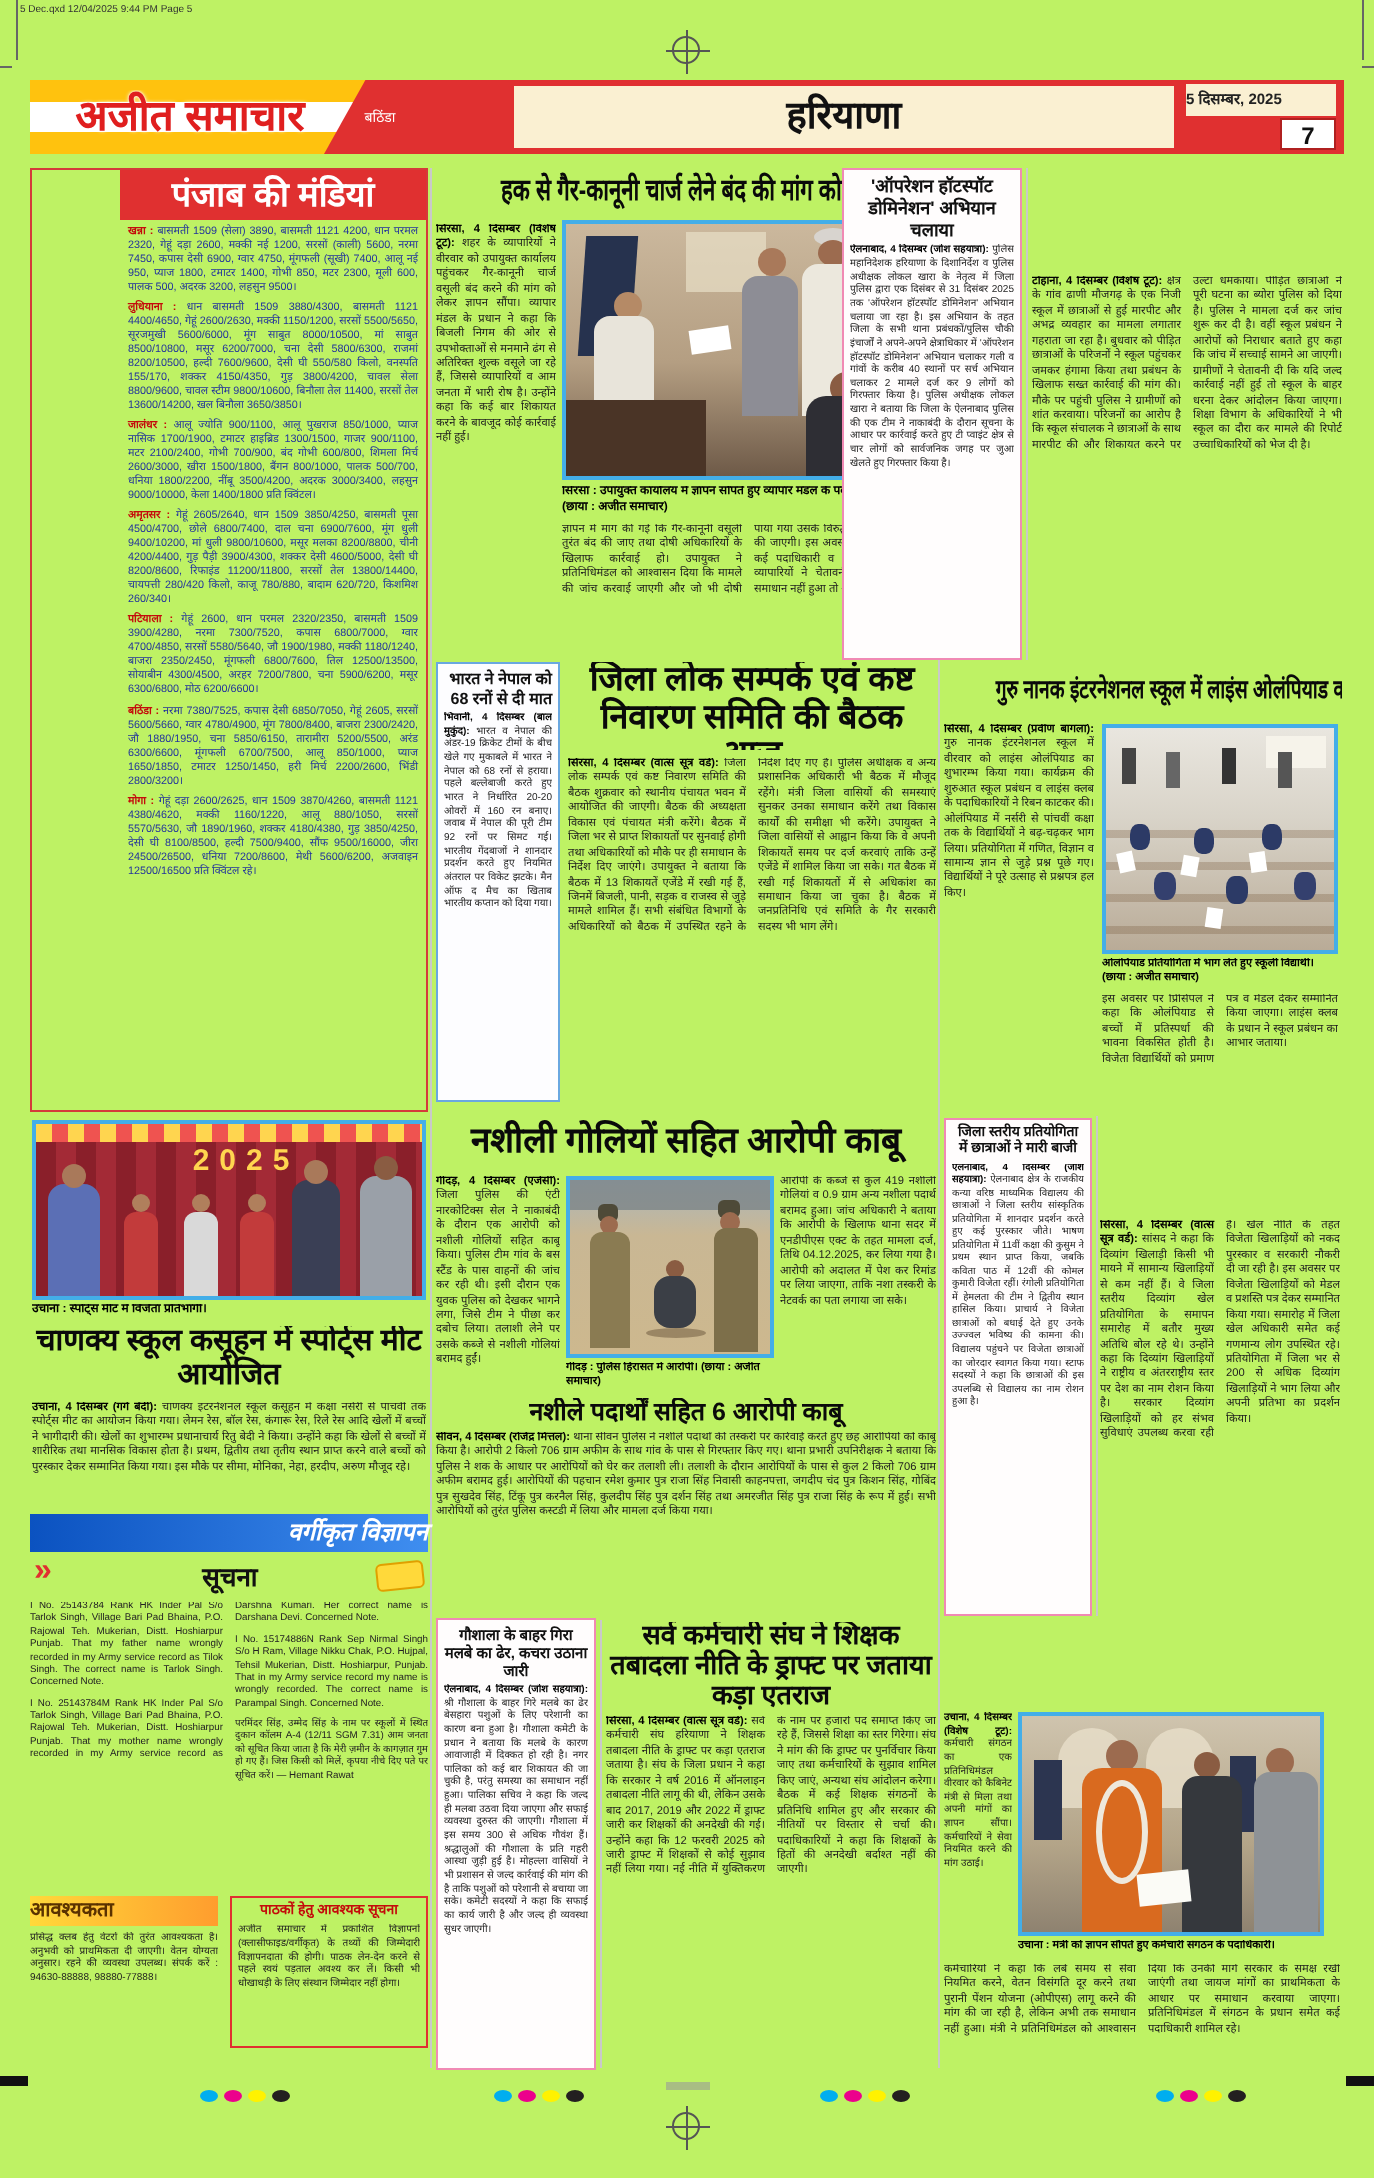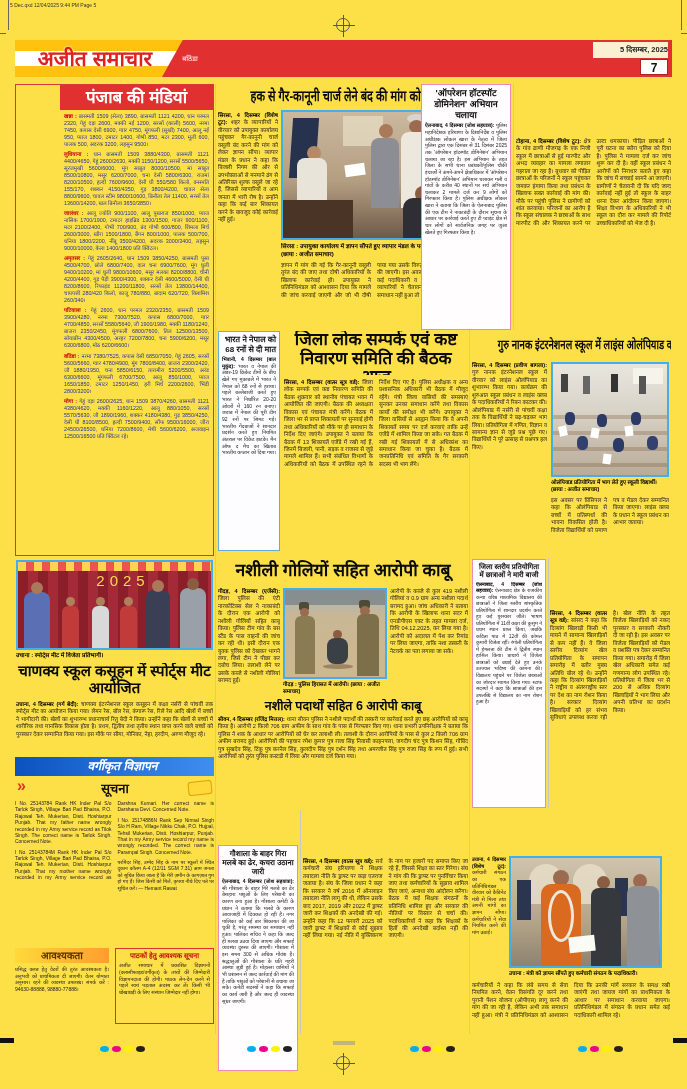--- a/index.html
+++ b/index.html
@@ -1,16 +1,16 @@
 <!DOCTYPE html>
 <html><head>
 <meta charset="utf-8">
 <style>
   html,body{margin:0;padding:0;background:#e8e8e8;}
-  #page{position:relative;width:687px;height:1089px;background:#fde047;margin:0 auto;
+  #page{position:relative;width:687px;height:1089px;background:#bef264;margin:0 auto;
         font-family:"Liberation Sans","DejaVu Sans",sans-serif;overflow:hidden;}
   .abs{position:absolute;}
   .hl{font-weight:bold;color:#0a0a0a;text-align:center;line-height:1.1;overflow:hidden;}
   .squeeze{display:inline-block;transform:scaleX(.74);transform-origin:50% 50%;white-space:nowrap;width:100%;}
   .body{font-size:5.6px;line-height:1.33;text-align:justify;color:#1d1d1d;overflow:hidden;}
   .body b{color:#000;}
   .cols2{column-count:2;column-gap:6px;}
   .cap{font-weight:bold;font-size:6px;line-height:1.25;color:#000;overflow:hidden;}
   .pinkbox{border:1px solid #f08ab4;background:#fffdfd;padding:3px;box-sizing:border-box;overflow:hidden;}
   .pinkbox .ttl{font-weight:bold;text-align:center;color:#111;line-height:1.2;margin-bottom:2px;}
@@ -39,21 +39,24 @@
   <div class="abs" style="left:681px;top:33px;width:6px;height:1px;background:#666;"></div>
   <div class="abs cross" style="left:336px;top:18px;"></div>
 
   <div class="abs" style="left:15px;top:40px;width:657px;height:37px;background:#e03030;">
     <div class="abs" style="left:0;top:0;width:192px;height:37px;background:#ffc20e;">
       <div class="abs" style="left:0;top:11px;width:192px;height:15px;background:#fff;"></div>
       <div class="abs" style="left:6px;top:5px;width:148px;height:28px;font-size:21px;font-weight:bold;color:#e01f1f;text-align:center;line-height:28px;text-shadow:0 0 1px #fff,0 0 2px #fff;white-space:nowrap;overflow:hidden;">अजीत समाचार</div>
       <div class="abs" style="right:-1px;top:0;width:46px;height:37px;background:#e03030;clip-path:polygon(45% 0,100% 0,100% 100%,0 100%);"></div>
       <div class="abs" style="right:2px;top:14px;width:30px;font-size:7px;color:#fff;text-align:center;">बठिंडा</div>
     </div>
-    <div class="abs" style="left:578px;top:2px;width:75px;height:16px;background:#faf0d2;font-size:7.5px;font-weight:bold;color:#222;text-align:right;line-height:16px;">5 दिसम्बर, 2025</div>
+    <div class="abs" style="left:242px;top:3px;width:330px;height:31px;background:#faf0d2;">
+      <div style="font-size:19px;font-weight:bold;color:#111;text-align:center;line-height:31px;">हरियाणा</div>
+    </div>
+    <div class="abs" style="left:578px;top:2px;width:75px;height:16px;background:#faf0d2;font-size:7.5px;font-weight:bold;color:#222;text-align:left;line-height:16px;">5 दिसम्बर, 2025</div>
     <div class="abs" style="left:625px;top:19px;width:28px;height:16px;background:#fff;border:1px solid #b02020;font-size:12px;font-weight:bold;color:#111;text-align:center;line-height:16px;box-sizing:border-box;">7</div>
   </div>
 
   <div class="abs vline" style="left:215px;top:84px;height:950px;"></div>
   <div class="abs vline" style="left:469px;top:84px;height:950px;"></div>
   <div class="abs vline" style="left:513px;top:84px;height:246px;"></div>
   <div class="abs vline" style="left:548px;top:558px;height:250px;"></div>
   <div class="abs vline" style="left:300px;top:810px;height:224px;"></div>
 
   <div class="abs" style="left:15px;top:84px;width:199px;height:472px;border:1px solid #d43a3a;box-sizing:border-box;overflow:hidden;padding-left:44px;">
@@ -64,51 +67,51 @@
       <p class="mandi-p"><b>जालंधर :</b> <span>आलू ज्योति 900/1100, आलू पुखराज 850/1000, प्याज नासिक 1700/1900, टमाटर हाइब्रिड 1300/1500, गाजर 900/1100, मटर 2100/2400, गोभी 700/900, बंद गोभी 600/800, शिमला मिर्च 2600/3000, खीरा 1500/1800, बैंगन 800/1000, पालक 500/700, धनिया 1800/2200, नींबू 3500/4200, अदरक 3000/3400, लहसुन 9000/10000, केला 1400/1800 प्रति क्विंटल।</span></p>
       <p class="mandi-p"><b>अमृतसर :</b> <span>गेहूं 2605/2640, धान 1509 3850/4250, बासमती पूसा 4500/4700, छोले 6800/7400, दाल चना 6900/7600, मूंग धुली 9400/10200, मां धुली 9800/10600, मसूर मलका 8200/8800, चीनी 4200/4400, गुड़ पैड़ी 3900/4300, शक्कर देसी 4600/5000, देसी घी 8200/8600, रिफाइंड 11200/11800, सरसों तेल 13800/14400, चायपत्ती 280/420 किलो, काजू 780/880, बादाम 620/720, किशमिश 260/340।</span></p>
       <p class="mandi-p"><b>पटियाला :</b> <span>गेहूं 2600, धान परमल 2320/2350, बासमती 1509 3900/4280, नरमा 7300/7520, कपास 6800/7000, ग्वार 4700/4850, सरसों 5580/5640, जौ 1900/1980, मक्की 1180/1240, बाजरा 2350/2450, मूंगफली 6800/7600, तिल 12500/13500, सोयाबीन 4300/4500, अरहर 7200/7800, चना 5900/6200, मसूर 6300/6800, मोठ 6200/6600।</span></p>
       <p class="mandi-p"><b>बठिंडा :</b> <span>नरमा 7380/7525, कपास देसी 6850/7050, गेहूं 2605, सरसों 5600/5660, ग्वार 4780/4900, मूंग 7800/8400, बाजरा 2300/2420, जौ 1880/1950, चना 5850/6150, तारामीरा 5200/5500, अरंड 6300/6600, मूंगफली 6700/7500, आलू 850/1000, प्याज 1650/1850, टमाटर 1250/1450, हरी मिर्च 2200/2600, भिंडी 2800/3200।</span></p>
       <p class="mandi-p"><b>मोगा :</b> <span>गेहूं दड़ा 2600/2625, धान 1509 3870/4260, बासमती 1121 4380/4620, मक्की 1160/1220, आलू 880/1050, सरसों 5570/5630, जौ 1890/1960, शक्कर 4180/4380, गुड़ 3850/4250, देसी घी 8100/8500, हल्दी 7500/9400, सौंफ 9500/16000, जीरा 24500/26500, धनिया 7200/8600, मेथी 5600/6200, अजवाइन 12500/16500 प्रति क्विंटल रहे।</span></p>
     </div>
   </div>
 
   <div class="abs photo" style="left:16px;top:560px;width:197px;height:90px;background:repeating-linear-gradient(90deg,#8a1f2a 0 10px,#a32a36 10px 20px);">
     <div class="fig" style="left:0;top:0;width:100%;height:9px;background:repeating-linear-gradient(90deg,#ffd54f 0 8px,#ef5350 8px 16px);"></div>
-    <div class="fig" style="left:60px;top:10px;width:90px;font-size:15px;font-weight:normal;color:#ffd54f;letter-spacing:5px;text-align:center;">2025</div>
+    <div class="fig" style="left:60px;top:10px;width:90px;font-size:15px;font-weight:bold;color:#ffd54f;letter-spacing:5px;text-align:center;">2025</div>
     <div class="fig" style="left:6px;top:30px;width:26px;height:58px;background:#5b6fb5;border-radius:8px 8px 0 0;"></div>
     <div class="fig" style="left:13px;top:20px;width:12px;height:12px;background:#a9795a;border-radius:50%;"></div>
     <div class="fig" style="left:44px;top:44px;width:17px;height:44px;background:#c23b3b;border-radius:6px 6px 0 0;"></div>
     <div class="fig" style="left:48px;top:35px;width:9px;height:9px;background:#b07f5c;border-radius:50%;"></div>
     <div class="fig" style="left:74px;top:44px;width:17px;height:44px;background:#d9d9d9;border-radius:6px 6px 0 0;"></div>
     <div class="fig" style="left:78px;top:35px;width:9px;height:9px;background:#b07f5c;border-radius:50%;"></div>
     <div class="fig" style="left:102px;top:44px;width:17px;height:44px;background:#c23b3b;border-radius:6px 6px 0 0;"></div>
     <div class="fig" style="left:106px;top:35px;width:9px;height:9px;background:#b07f5c;border-radius:50%;"></div>
     <div class="fig" style="left:128px;top:28px;width:24px;height:60px;background:#3a3f55;border-radius:8px 8px 0 0;"></div>
     <div class="fig" style="left:134px;top:18px;width:12px;height:12px;background:#a9795a;border-radius:50%;"></div>
     <div class="fig" style="left:162px;top:26px;width:26px;height:62px;background:#9aa0a8;border-radius:8px 8px 0 0;"></div>
     <div class="fig" style="left:169px;top:16px;width:12px;height:12px;background:#8a5c42;border-radius:50%;"></div>
   </div>
   <div class="abs cap" style="left:16px;top:652px;width:197px;height:9px;">उचाना : स्पोर्ट्स मीट में विजेता प्रतिभागी।</div>
   <div class="abs hl" style="left:16px;top:663px;width:197px;height:36px;font-size:15px;">चाणक्य स्कूल कसूहन में स्पोर्ट्स मीट आयोजित</div>
   <p class="abs body" style="left:16px;top:701px;width:197px;height:52px;margin:0;"><b>उचाना, 4 दिसम्बर (गर्ग बेदी):</b> <span>चाणक्य इंटरनेशनल स्कूल कसूहन में कक्षा नर्सरी से पांचवीं तक स्पोर्ट्स मीट का आयोजन किया गया। लेमन रेस, बॉल रेस, कंगारू रेस, रिले रेस आदि खेलों में बच्चों ने भागीदारी की। खेलों का शुभारम्भ प्रधानाचार्य रितु बेदी ने किया। उन्होंने कहा कि खेलों से बच्चों में शारीरिक तथा मानसिक विकास होता है। प्रथम, द्वितीय तथा तृतीय स्थान प्राप्त करने वाले बच्चों को पुरस्कार देकर सम्मानित किया गया। इस मौके पर सीमा, मोनिका, नेहा, हरदीप, अरुण मौजूद रहे।</span></p>
 
-  <div class="abs" style="left:15px;top:757px;width:199px;height:19px;background:linear-gradient(90deg,#0b52c0,#3f8ef0);color:#fff;font-weight:bold;font-style:italic;font-size:12px;text-align:center;line-height:19px;padding-left:16px;box-sizing:border-box;">वर्गीकृत विज्ञापन</div>
+  <div class="abs" style="left:15px;top:757px;width:199px;height:19px;background:linear-gradient(90deg,#0b52c0,#3f8ef0);color:#fff;font-weight:bold;font-style:italic;font-size:12px;text-align:right;line-height:19px;padding-left:16px;box-sizing:border-box;">वर्गीकृत विज्ञापन</div>
   <div class="abs" style="left:15px;top:779px;width:199px;height:20px;">
     <span class="abs" style="left:2px;top:-2px;font-size:16px;font-weight:bold;color:#e03030;">»</span>
     <div class="abs" style="left:40px;top:0;width:120px;font-size:13px;font-weight:bold;color:#111;text-align:center;">सूचना</div>
     <span class="abs" style="right:2px;top:2px;width:22px;height:12px;background:#ffd93a;border:1px solid #e0a000;border-radius:3px;transform:rotate(-6deg);"></span>
   </div>
   <div class="abs clsf cols2" style="left:15px;top:801px;width:199px;height:142px;overflow:hidden;">
     <p>I No. 25143784 Rank HK Inder Pal S/o Tarlok Singh, Village Bari Pad Bhaina, P.O. Rajowal Teh. Mukerian, Distt. Hoshiarpur Punjab. That my father name wrongly recorded in my Army service record as Tilok Singh. The correct name is Tarlok Singh. Concerned Note.</p>
     <p>I No. 25143784M Rank HK Inder Pal S/o Tarlok Singh, Village Bari Pad Bhaina, P.O. Rajowal Teh. Mukerian, Distt. Hoshiarpur Punjab. That my mother name wrongly recorded in my Army service record as Darshna Kumari. Her correct name is Darshana Devi. Concerned Note.</p>
     <p>I No. 15174886N Rank Sep Nirmal Singh S/o H Ram, Village Nikku Chak, P.O. Hujpal, Tehsil Mukerian, Distt. Hoshiarpur, Punjab. That in my Army service record my name is wrongly recorded. The correct name is Parampal Singh. Concerned Note.</p>
     <p>परमिंदर सिंह, उम्मेद सिंह के नाम पर स्कूलों में स्थित दुकान कॉलम A-4 (12/11 SGM 7.31) आम जनता को सूचित किया जाता है कि मेरी ज़मीन के कागज़ात गुम हो गए हैं। जिस किसी को मिलें, कृपया नीचे दिए पते पर सूचित करें। — Hemant Rawat</p>
   </div>
-  <div class="abs" style="left:15px;top:948px;width:94px;height:15px;background:linear-gradient(90deg,#ffd93a,#ff9d2e);font-size:10px;font-weight:bold;color:#5a3200;text-align:center;line-height:15px;">आवश्यकता</div>
+  <div class="abs" style="left:15px;top:948px;width:94px;height:15px;background:linear-gradient(90deg,#ffd93a,#ff9d2e);font-size:10px;font-weight:bold;color:#5a3200;text-align:left;line-height:15px;">आवश्यकता</div>
   <div class="abs body" style="left:15px;top:966px;width:94px;height:62px;font-size:5px;">प्रसिद्ध क्लब हेतु वेटरों की तुरंत आवश्यकता है। अनुभवी को प्राथमिकता दी जाएगी। वेतन योग्यता अनुसार। रहने की व्यवस्था उपलब्ध। संपर्क करें : 94630-88888, 98880-77888।</div>
   <div class="abs" style="left:115px;top:948px;width:99px;height:76px;border:1px solid #e03030;box-sizing:border-box;padding:3px;overflow:hidden;">
     <div style="font-size:7px;font-weight:bold;color:#c40b0b;text-align:center;line-height:1.2;margin-bottom:2px;">पाठकों हेतु आवश्यक सूचना</div>
     <div class="body" style="font-size:5px;">अजीत समाचार में प्रकाशित विज्ञापनों (क्लासीफाइड/वर्गीकृत) के तथ्यों की जिम्मेदारी विज्ञापनदाता की होगी। पाठक लेन-देन करने से पहले स्वयं पड़ताल अवश्य कर लें। किसी भी धोखाधड़ी के लिए संस्थान जिम्मेदार नहीं होगा।</div>
   </div>
 
   <div class="abs hl" style="left:218px;top:84px;width:250px;height:24px;font-size:15px;line-height:24px;"><span class="squeeze">हक से गैर-कानूनी चार्ज लेने बंद की मांग को लेकर डीसी को सौंपा ज्ञापन</span></div>
   <p class="abs body" style="left:218px;top:112px;width:60px;height:213px;margin:0;"><b>सिरसा, 4 दिसम्बर (विशेष टूट):</b> <span>शहर के व्यापारियों ने वीरवार को उपायुक्त कार्यालय पहुंचकर गैर-कानूनी चार्ज वसूली बंद करने की मांग को लेकर ज्ञापन सौंपा। व्यापार मंडल के प्रधान ने कहा कि बिजली निगम की ओर से उपभोक्ताओं से मनमाने ढंग से अतिरिक्त शुल्क वसूले जा रहे हैं, जिससे व्यापारियों व आम जनता में भारी रोष है। उन्होंने कहा कि कई बार शिकायत करने के बावजूद कोई कार्रवाई नहीं हुई।</span></p>
   <div class="abs photo" style="left:281px;top:110px;width:186px;height:130px;background:linear-gradient(180deg,#cbb89d 0%,#b49e82 55%,#6e5a48 100%);">
     <div class="fig" style="left:8px;top:6px;width:26px;height:60px;background:#26324e;transform:skewX(-4deg);"></div>
@@ -146,24 +149,25 @@
     <div class="fig" style="left:48px;top:40px;width:9px;height:9px;background:#8a5c42;border-radius:50%;"></div>
     <div class="fig" style="left:42px;top:48px;width:21px;height:26px;background:#3b3f46;border-radius:8px;"></div>
     <div class="fig" style="left:38px;top:74px;width:30px;height:5px;background:rgba(60,40,20,.35);border-radius:50%;"></div>
   </div>
   <div class="abs cap" style="left:283px;top:681px;width:104px;height:15px;font-size:5.5px;">गीदड़ : पुलिस हिरासत में आरोपी। (छाया : अजीत समाचार)</div>
   <div class="abs body" style="left:390px;top:588px;width:78px;height:108px;">आरोपी के कब्जे से कुल 419 नशीली गोलियां व 0.9 ग्राम अन्य नशीला पदार्थ बरामद हुआ। जांच अधिकारी ने बताया कि आरोपी के खिलाफ थाना सदर में एनडीपीएस एक्ट के तहत मामला दर्ज, तिथि 04.12.2025, कर लिया गया है। आरोपी को अदालत में पेश कर रिमांड पर लिया जाएगा, ताकि नशा तस्करी के नेटवर्क का पता लगाया जा सके।</div>
 
   <div class="abs hl" style="left:218px;top:699px;width:250px;height:15px;font-size:12.5px;line-height:15px;">नशीले पदार्थों सहित 6 आरोपी काबू</div>
   <p class="abs body" style="left:218px;top:716px;width:250px;height:88px;margin:0;"><b>सीवन, 4 दिसम्बर (रजिंद्र मित्तल):</b> <span>थाना सीवन पुलिस ने नशीले पदार्थों की तस्करी पर कार्रवाई करते हुए छह आरोपियों को काबू किया है। आरोपी 2 किलो 706 ग्राम अफीम के साथ गांव के पास से गिरफ्तार किए गए। थाना प्रभारी उपनिरीक्षक ने बताया कि पुलिस ने शक के आधार पर आरोपियों को घेर कर तलाशी ली। तलाशी के दौरान आरोपियों के पास से कुल 2 किलो 706 ग्राम अफीम बरामद हुई। आरोपियों की पहचान रमेश कुमार पुत्र राजा सिंह निवासी काहनपत्ता, जगदीप चंद पुत्र किशन सिंह, गोबिंद पुत्र सुखदेव सिंह, टिंकू पुत्र करनैल सिंह, कुलदीप सिंह पुत्र दर्शन सिंह तथा अमरजीत सिंह पुत्र राजा सिंह के रूप में हुई। सभी आरोपियों को तुरंत पुलिस कस्टडी में लिया और मामला दर्ज किया गया।</span></p>
 
-  <div class="abs pinkbox" style="left:218px;top:809px;width:80px;height:226px;margin-top:36px;">
+  <div class="abs pinkbox" style="left:218px;top:809px;width:80px;height:226px;">
     <div class="ttl" style="font-size:7.5px;">गौशाला के बाहर गिरा मलबे का ढेर, कचरा उठाना जारी</div>
     <p class="body" style="font-size:5px;margin:0;"><b>ऐलनाबाद, 4 दिसम्बर (जोश सहयात्रा):</b> <span>श्री गौशाला के बाहर गिरे मलबे का ढेर बेसहारा पशुओं के लिए परेशानी का कारण बना हुआ है। गौशाला कमेटी के प्रधान ने बताया कि मलबे के कारण आवाजाही में दिक्कत हो रही है। नगर पालिका को कई बार शिकायत की जा चुकी है, परंतु समस्या का समाधान नहीं हुआ। पालिका सचिव ने कहा कि जल्द ही मलबा उठवा दिया जाएगा और सफाई व्यवस्था दुरुस्त की जाएगी। गौशाला में इस समय 300 से अधिक गौवंश हैं। श्रद्धालुओं की गौशाला के प्रति गहरी आस्था जुड़ी हुई है। मोहल्ला वासियों ने भी प्रशासन से जल्द कार्रवाई की मांग की है ताकि पशुओं को परेशानी से बचाया जा सके। कमेटी सदस्यों ने कहा कि सफाई का कार्य जारी है और जल्द ही व्यवस्था सुधर जाएगी।</span></p>
   </div>
+  <div class="abs hl" style="left:303px;top:811px;width:165px;height:44px;font-size:13.5px;">सर्व कर्मचारी संघ ने शिक्षक तबादला नीति के ड्राफ्ट पर जताया कड़ा एतराज</div>
   <p class="abs body cols2" style="left:303px;top:858px;width:165px;height:176px;margin:0;"><b>सिरसा, 4 दिसम्बर (वात्स सूत्र वर्ड):</b> <span>सर्व कर्मचारी संघ हरियाणा ने शिक्षक तबादला नीति के ड्राफ्ट पर कड़ा एतराज जताया है। संघ के जिला प्रधान ने कहा कि सरकार ने वर्ष 2016 में ऑनलाइन तबादला नीति लागू की थी, लेकिन उसके बाद 2017, 2019 और 2022 में ड्राफ्ट जारी कर शिक्षकों की अनदेखी की गई। उन्होंने कहा कि 12 फरवरी 2025 को जारी ड्राफ्ट में शिक्षकों से कोई सुझाव नहीं लिया गया। नई नीति में युक्तिकरण के नाम पर हजारों पद समाप्त किए जा रहे हैं, जिससे शिक्षा का स्तर गिरेगा। संघ ने मांग की कि ड्राफ्ट पर पुनर्विचार किया जाए तथा कर्मचारियों के सुझाव शामिल किए जाएं, अन्यथा संघ आंदोलन करेगा। बैठक में कई शिक्षक संगठनों के प्रतिनिधि शामिल हुए और सरकार की नीतियों पर विस्तार से चर्चा की। पदाधिकारियों ने कहा कि शिक्षकों के हितों की अनदेखी बर्दाश्त नहीं की जाएगी।</span></p>
 
   <div class="abs pinkbox" style="left:421px;top:84px;width:90px;height:246px;">
     <div class="ttl" style="font-size:9px;">'ऑपरेशन हॉटस्पॉट डोमिनेशन' अभियान चलाया</div>
     <p class="body" style="font-size:5px;margin:0;"><b>ऐलनाबाद, 4 दिसम्बर (जोश सहयात्रा):</b> <span>पुलिस महानिदेशक हरियाणा के दिशानिर्देश व पुलिस अधीक्षक लोकल खारा के नेतृत्व में जिला पुलिस द्वारा एक दिसंबर से 31 दिसंबर 2025 तक 'ऑपरेशन हॉटस्पॉट डोमिनेशन' अभियान चलाया जा रहा है। इस अभियान के तहत जिला के सभी थाना प्रबंधकों/पुलिस चौकी इंचार्जों ने अपने-अपने क्षेत्राधिकार में 'ऑपरेशन हॉटस्पॉट डोमिनेशन' अभियान चलाकर गली व गांवों के करीब 40 स्थानों पर सर्च अभियान चलाकर 2 मामले दर्ज कर 9 लोगों को गिरफ्तार किया है। पुलिस अधीक्षक लोकल खारा ने बताया कि जिला के ऐलनाबाद पुलिस की एक टीम ने नाकाबंदी के दौरान सूचना के आधार पर कार्रवाई करते हुए टी प्वाइंट क्षेत्र से चार लोगों को सार्वजनिक जगह पर जुआ खेलते हुए गिरफ्तार किया है।</span></p>
   </div>
 
   <p class="abs body cols2" style="left:516px;top:138px;width:155px;height:190px;margin:0;"><b>टोहाना, 4 दिसम्बर (विशेष टूट):</b> <span>क्षेत्र के गांव ढाणी मौजगढ़ के एक निजी स्कूल में छात्राओं से हुई मारपीट और अभद्र व्यवहार का मामला लगातार गहराता जा रहा है। बुधवार को पीड़ित छात्राओं के परिजनों ने स्कूल पहुंचकर जमकर हंगामा किया तथा प्रबंधन के खिलाफ सख्त कार्रवाई की मांग की। मौके पर पहुंची पुलिस ने ग्रामीणों को शांत करवाया। परिजनों का आरोप है कि स्कूल संचालक ने छात्राओं के साथ मारपीट की और शिकायत करने पर उल्टा धमकाया। पीड़ित छात्राओं ने पूरी घटना का ब्योरा पुलिस को दिया है। पुलिस ने मामला दर्ज कर जांच शुरू कर दी है। वहीं स्कूल प्रबंधन ने आरोपों को निराधार बताते हुए कहा कि जांच में सच्चाई सामने आ जाएगी। ग्रामीणों ने चेतावनी दी कि यदि जल्द कार्रवाई नहीं हुई तो स्कूल के बाहर धरना देकर आंदोलन किया जाएगा। शिक्षा विभाग के अधिकारियों ने भी स्कूल का दौरा कर मामले की रिपोर्ट उच्चाधिकारियों को भेज दी है।</span></p>
 
   <div class="abs hl" style="left:472px;top:332px;width:199px;height:26px;font-size:13px;line-height:26px;"><span class="squeeze">गुरु नानक इंटरनेशनल स्कूल में लाइंस ओलंपियाड का शुभारम्भ</span></div>

